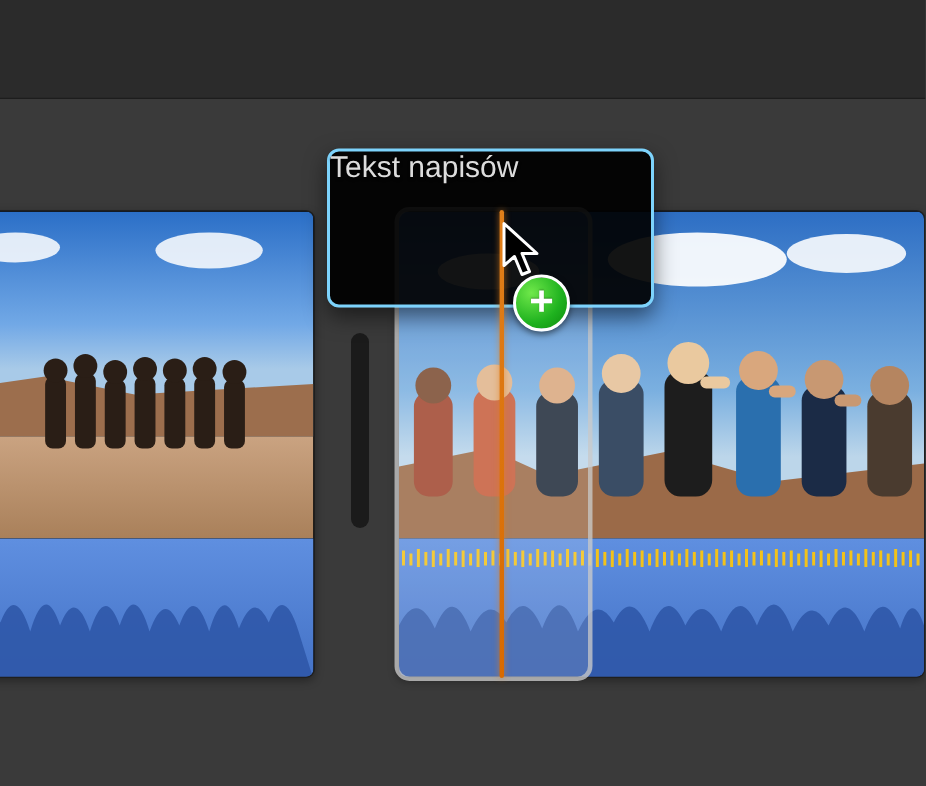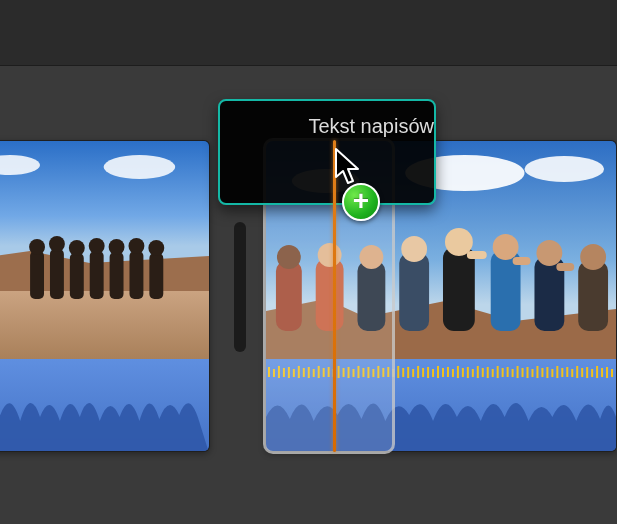--- a/index.html
+++ b/index.html
@@ -95,26 +95,25 @@
   }
 
   
   .title-drop {
     position: absolute;
     top: 7px;
     left: 218px;
     width: 218px;
     height: 106px;
     background: rgba(0,0,0,0.92);
-    border: 2px solid #14b8a6;
+    border: 2px solid #7dd3fc;
     border-radius: 8px;
     display: flex;
     align-items: flex-start;
-    justify-content: flex-end;
-    padding-top: 14px;
+    justify-content: flex-start;
     box-shadow: 0 6px 14px rgba(0,0,0,0.5);
   }
   .title-drop .label {
     color: #dcdcdc;
     font-size: 20px;
     font-weight: 400;
     text-shadow: 0 1px 2px rgba(0,0,0,0.8);
   }
 
   

